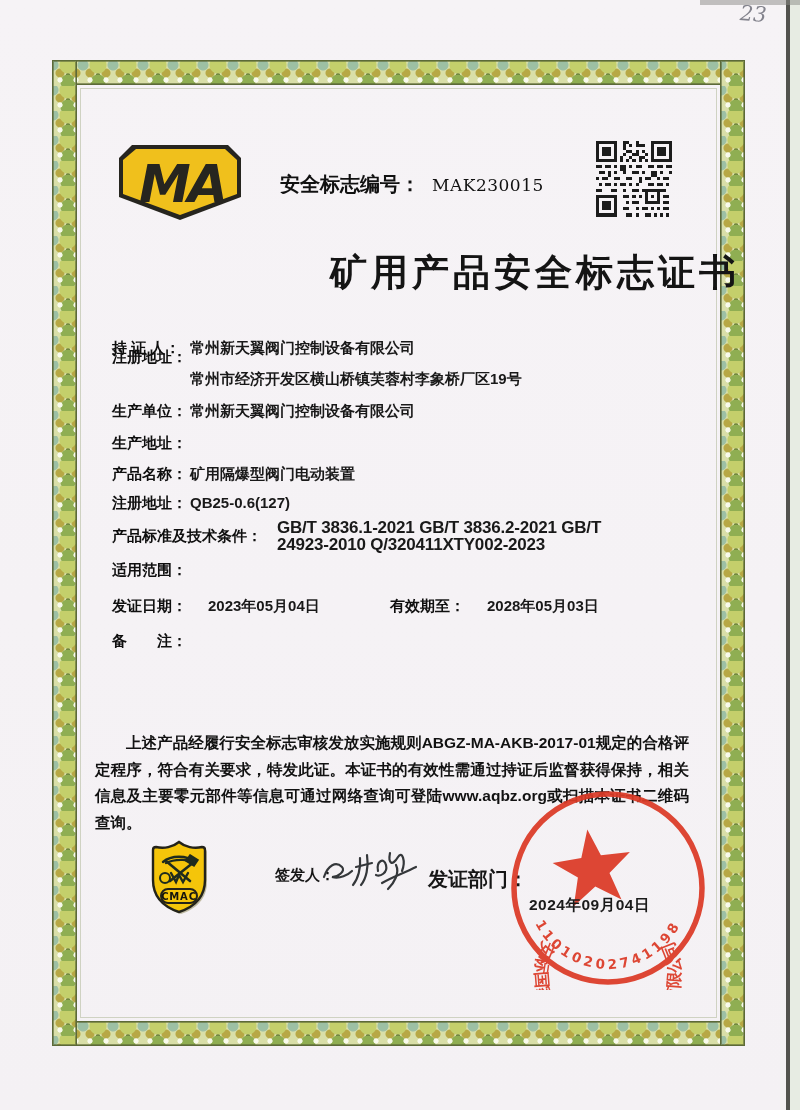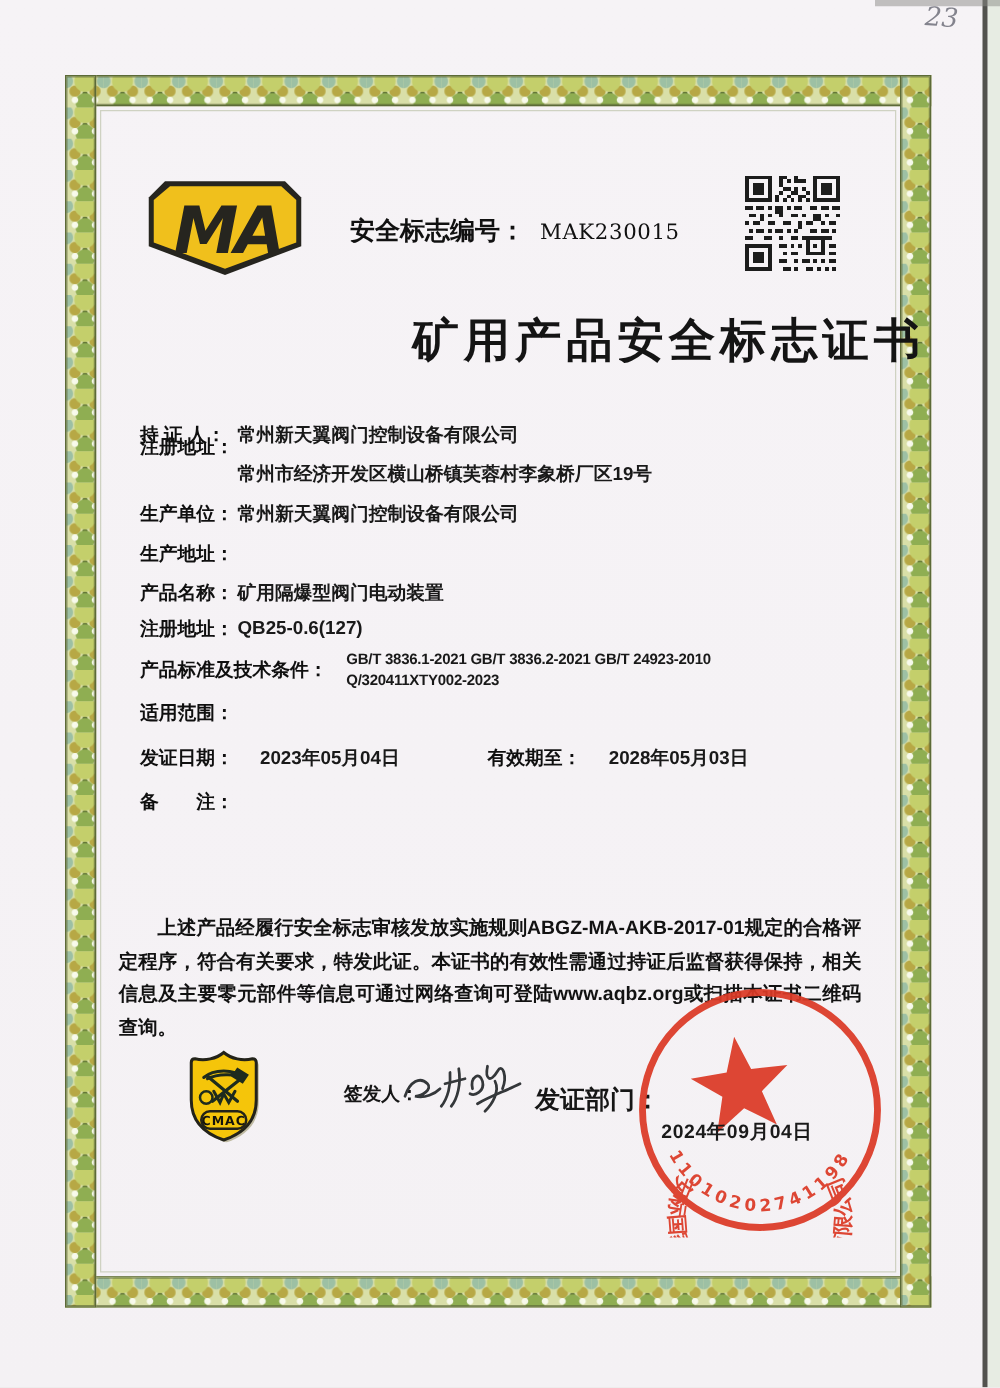--- a/index.html
+++ b/index.html
@@ -41,21 +41,21 @@
   .cert-value{margin-left:12px;font-family:"DejaVu Serif",serif;font-size:17px;
         letter-spacing:.5px;color:#111;}
   .qr{position:absolute;left:596px;top:140px;width:76px;height:77px;}
   .title{position:absolute;left:60px;top:248px;width:680px;text-align:right;
         font-family:"DejaVu Serif",serif;font-weight:900;font-size:37px;
         letter-spacing:4px;color:#141414;}
   
   .flabel{position:absolute;left:112px;font-weight:bold;font-size:15px;color:#0f0f0f;white-space:pre;}
   .fvalue{position:absolute;left:190px;font-weight:bold;font-size:15px;color:#191919;white-space:pre;}
   .std-value{position:absolute;left:277px;top:519px;width:362px;font-weight:bold;
-        font-size:12px;line-height:17px;letter-spacing:-0.2px;color:#191919;}
+        font-size:17px;line-height:17px;letter-spacing:-0.2px;color:#191919;}
   
   .statement{position:absolute;left:95px;top:730px;width:594px;font-weight:bold;
         font-size:15.5px;line-height:26.5px;text-align:justify;text-indent:2em;color:#121212;}
   
   .cmac{position:absolute;left:150px;top:840px;width:58px;height:74px;}
   .signer-label{position:absolute;left:275px;top:866px;font-weight:bold;font-size:15px;}
   .signature{position:absolute;left:320px;top:843px;width:100px;height:55px;}
   .dept-label{position:absolute;left:428px;top:866px;font-weight:bold;font-size:20px;}
   .stamp{position:absolute;left:506px;top:786px;width:204px;height:204px;opacity:.93;}
   .stamp-date{position:absolute;left:529px;top:895px;font-weight:bold;font-size:15.5px;

